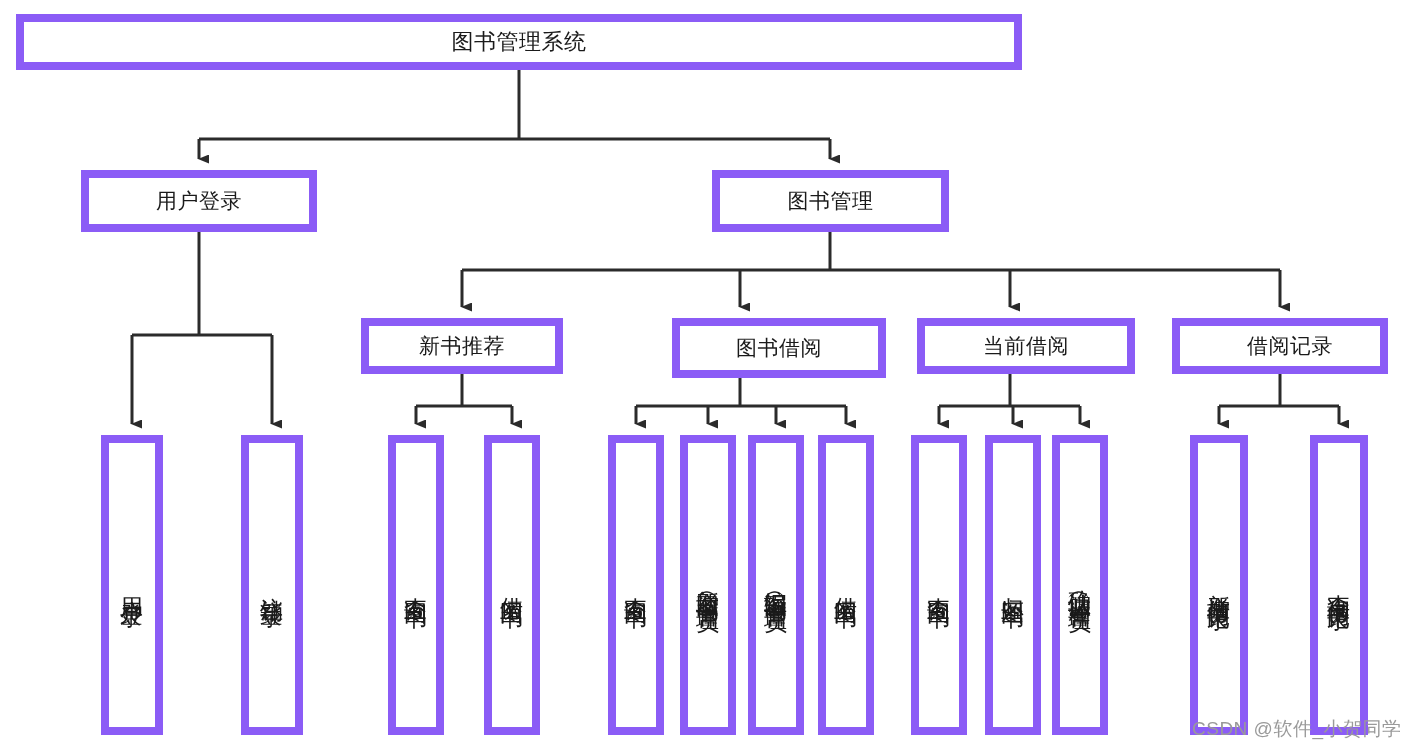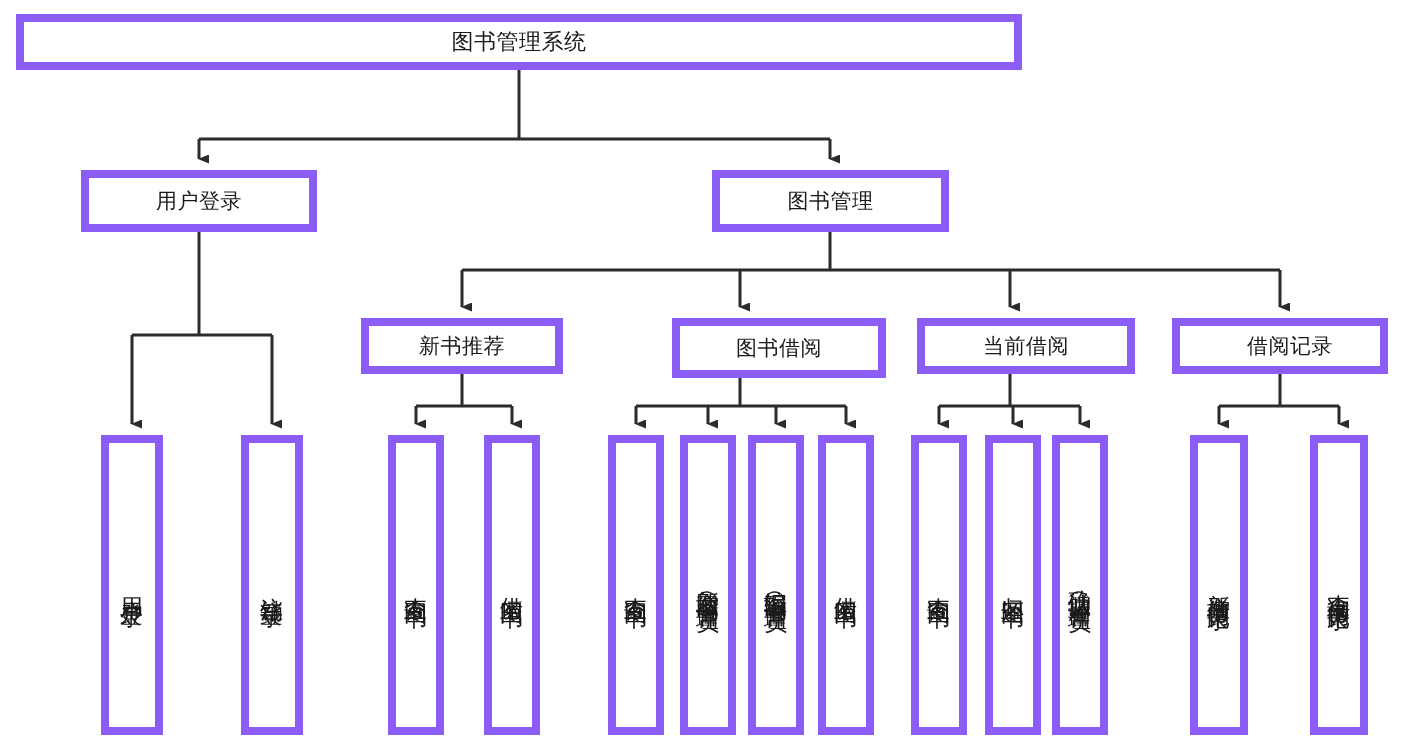--- a/index.html
+++ b/index.html
@@ -173,14 +173,15 @@
         <span class="node-label">确认归还（管理员）</span>
       </div>
       <div class="node vertical" style="left: 1190px; top: 435px; width: 58px; height: 300px;">
         <span class="node-label">新增借阅记录</span>
       </div>
       <div class="node vertical" style="left: 1310px; top: 435px; width: 58px; height: 300px;">
         <span class="node-label">查询借阅记录</span>
       </div>
     </div>
 
+  <div class="watermark" style="left: 1192px; top: 716px; color: rgb(154, 154, 154);">CSDN @软件_小贺同学</div>
 
 </div>
 
 </body></html>

